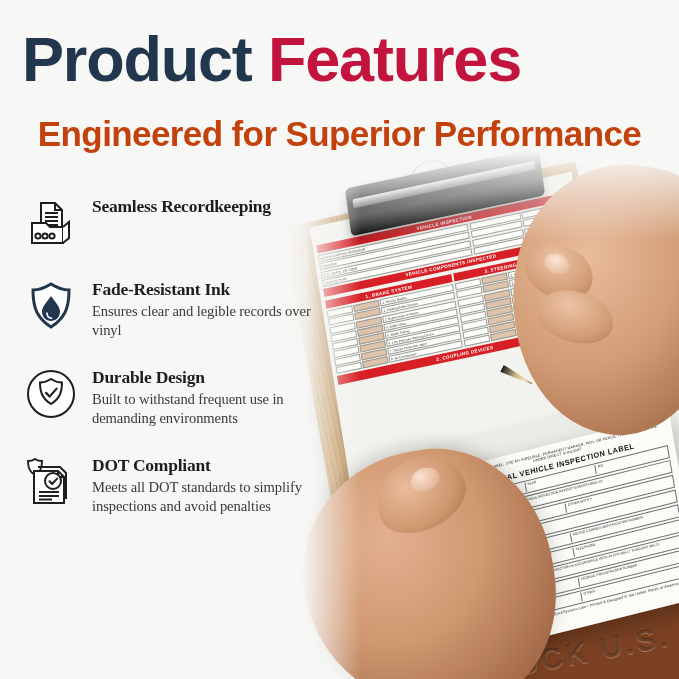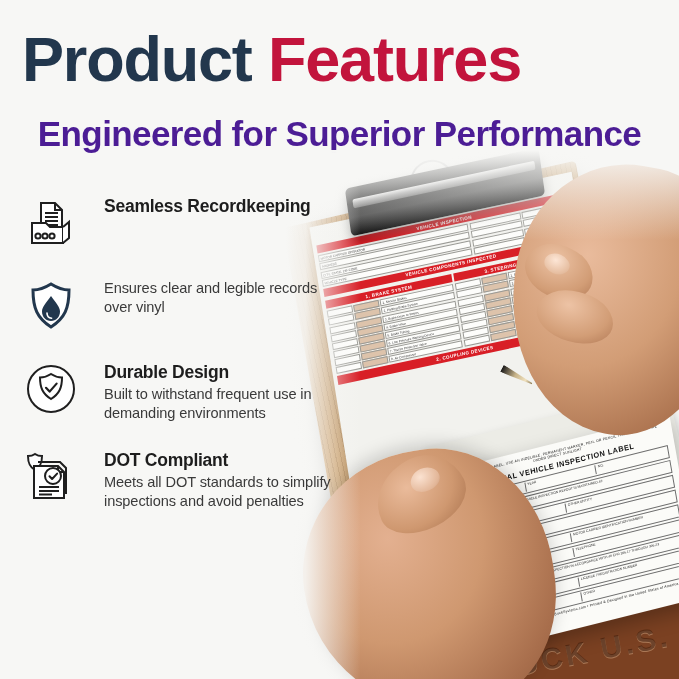--- a/index.html
+++ b/index.html
@@ -22,35 +22,36 @@
     font-size: 63px; font-weight: 700; letter-spacing: -1.2px;
     line-height: 1.05;
     white-space: nowrap;
   }
   .title .w1 { color: #22374d; }
   .title .w2 { color: #c2143c; }
   .subtitle {
     position: absolute; top: 114px; left: 0; width: 679px;
     text-align: center;
     font-size: 35px; font-weight: 700; letter-spacing: -0.6px;
-    color: #4c1d95;
+    color: #c2410c;
     white-space: nowrap;
   }
 
   
   .features {
     position: absolute; left: 22px; top: 192px;
     width: 320px;
     z-index: 6;
   }
   .feature {
     display: flex;
     align-items: flex-start;
-    gap: 24px;
+    gap: 12px;
     margin-bottom: 23px;
+    font-family: Liberation Serif, serif;
   }
   .feature .ico {
     flex: 0 0 auto;
     width: 58px; height: 58px;
     display: flex; align-items: center; justify-content: center;
     margin-top: 2px;
   }
   .feature .ico svg { display: block; }
   .ftxt { padding-top: 4px; }
   .ftitle {
@@ -517,20 +518,21 @@
 
     <div class="feature">
       <div class="ico">
         <svg width="48" height="52" viewBox="0 0 48 52" fill="none">
           <path d="M24 4 C16 9 10 10 6 10 c0 18 4 28 18 37 C38 38 42 28 42 10 c-4 0 -10 -1 -18 -6 Z" stroke="#22374d" stroke-width="3" fill="#fff"></path>
           <path d="M24 16 c5 7 9 11 9 15.5 C33 37 29 41 24 41 s-9 -4 -9 -9.5 C15 27 19 23 24 16 Z" fill="#22374d"></path>
           <path d="M20 33 c0 3 2 5 4.6 5.2" stroke="#fff" stroke-width="1.6" fill="none" stroke-linecap="round"></path>
         </svg>
       </div>
       <div class="ftxt">
+        <div class="ftitle">Fade-Resistant Ink</div>
         <div class="fdesc">Ensures clear and legible records over vinyl</div>
       </div>
     </div>
 
     <div class="feature">
       <div class="ico">
         <svg width="52" height="52" viewBox="0 0 52 52" fill="none" stroke="#1f1f1f" stroke-width="2">
           <circle cx="26" cy="26" r="23" fill="#fff"></circle>
           <path d="M26 11 c-4.5 3 -8 3.5 -11 3.5 c0 10 2.5 16 11 21.5 c8.5 -5.5 11 -11.5 11 -21.5 c-3 0 -6.5 -0.5 -11 -3.5 Z" fill="#fff"></path>
           <path d="M21 24.8 l3.6 3.8 l7 -8" stroke-width="2.2" stroke-linecap="round" stroke-linejoin="round"></path>

